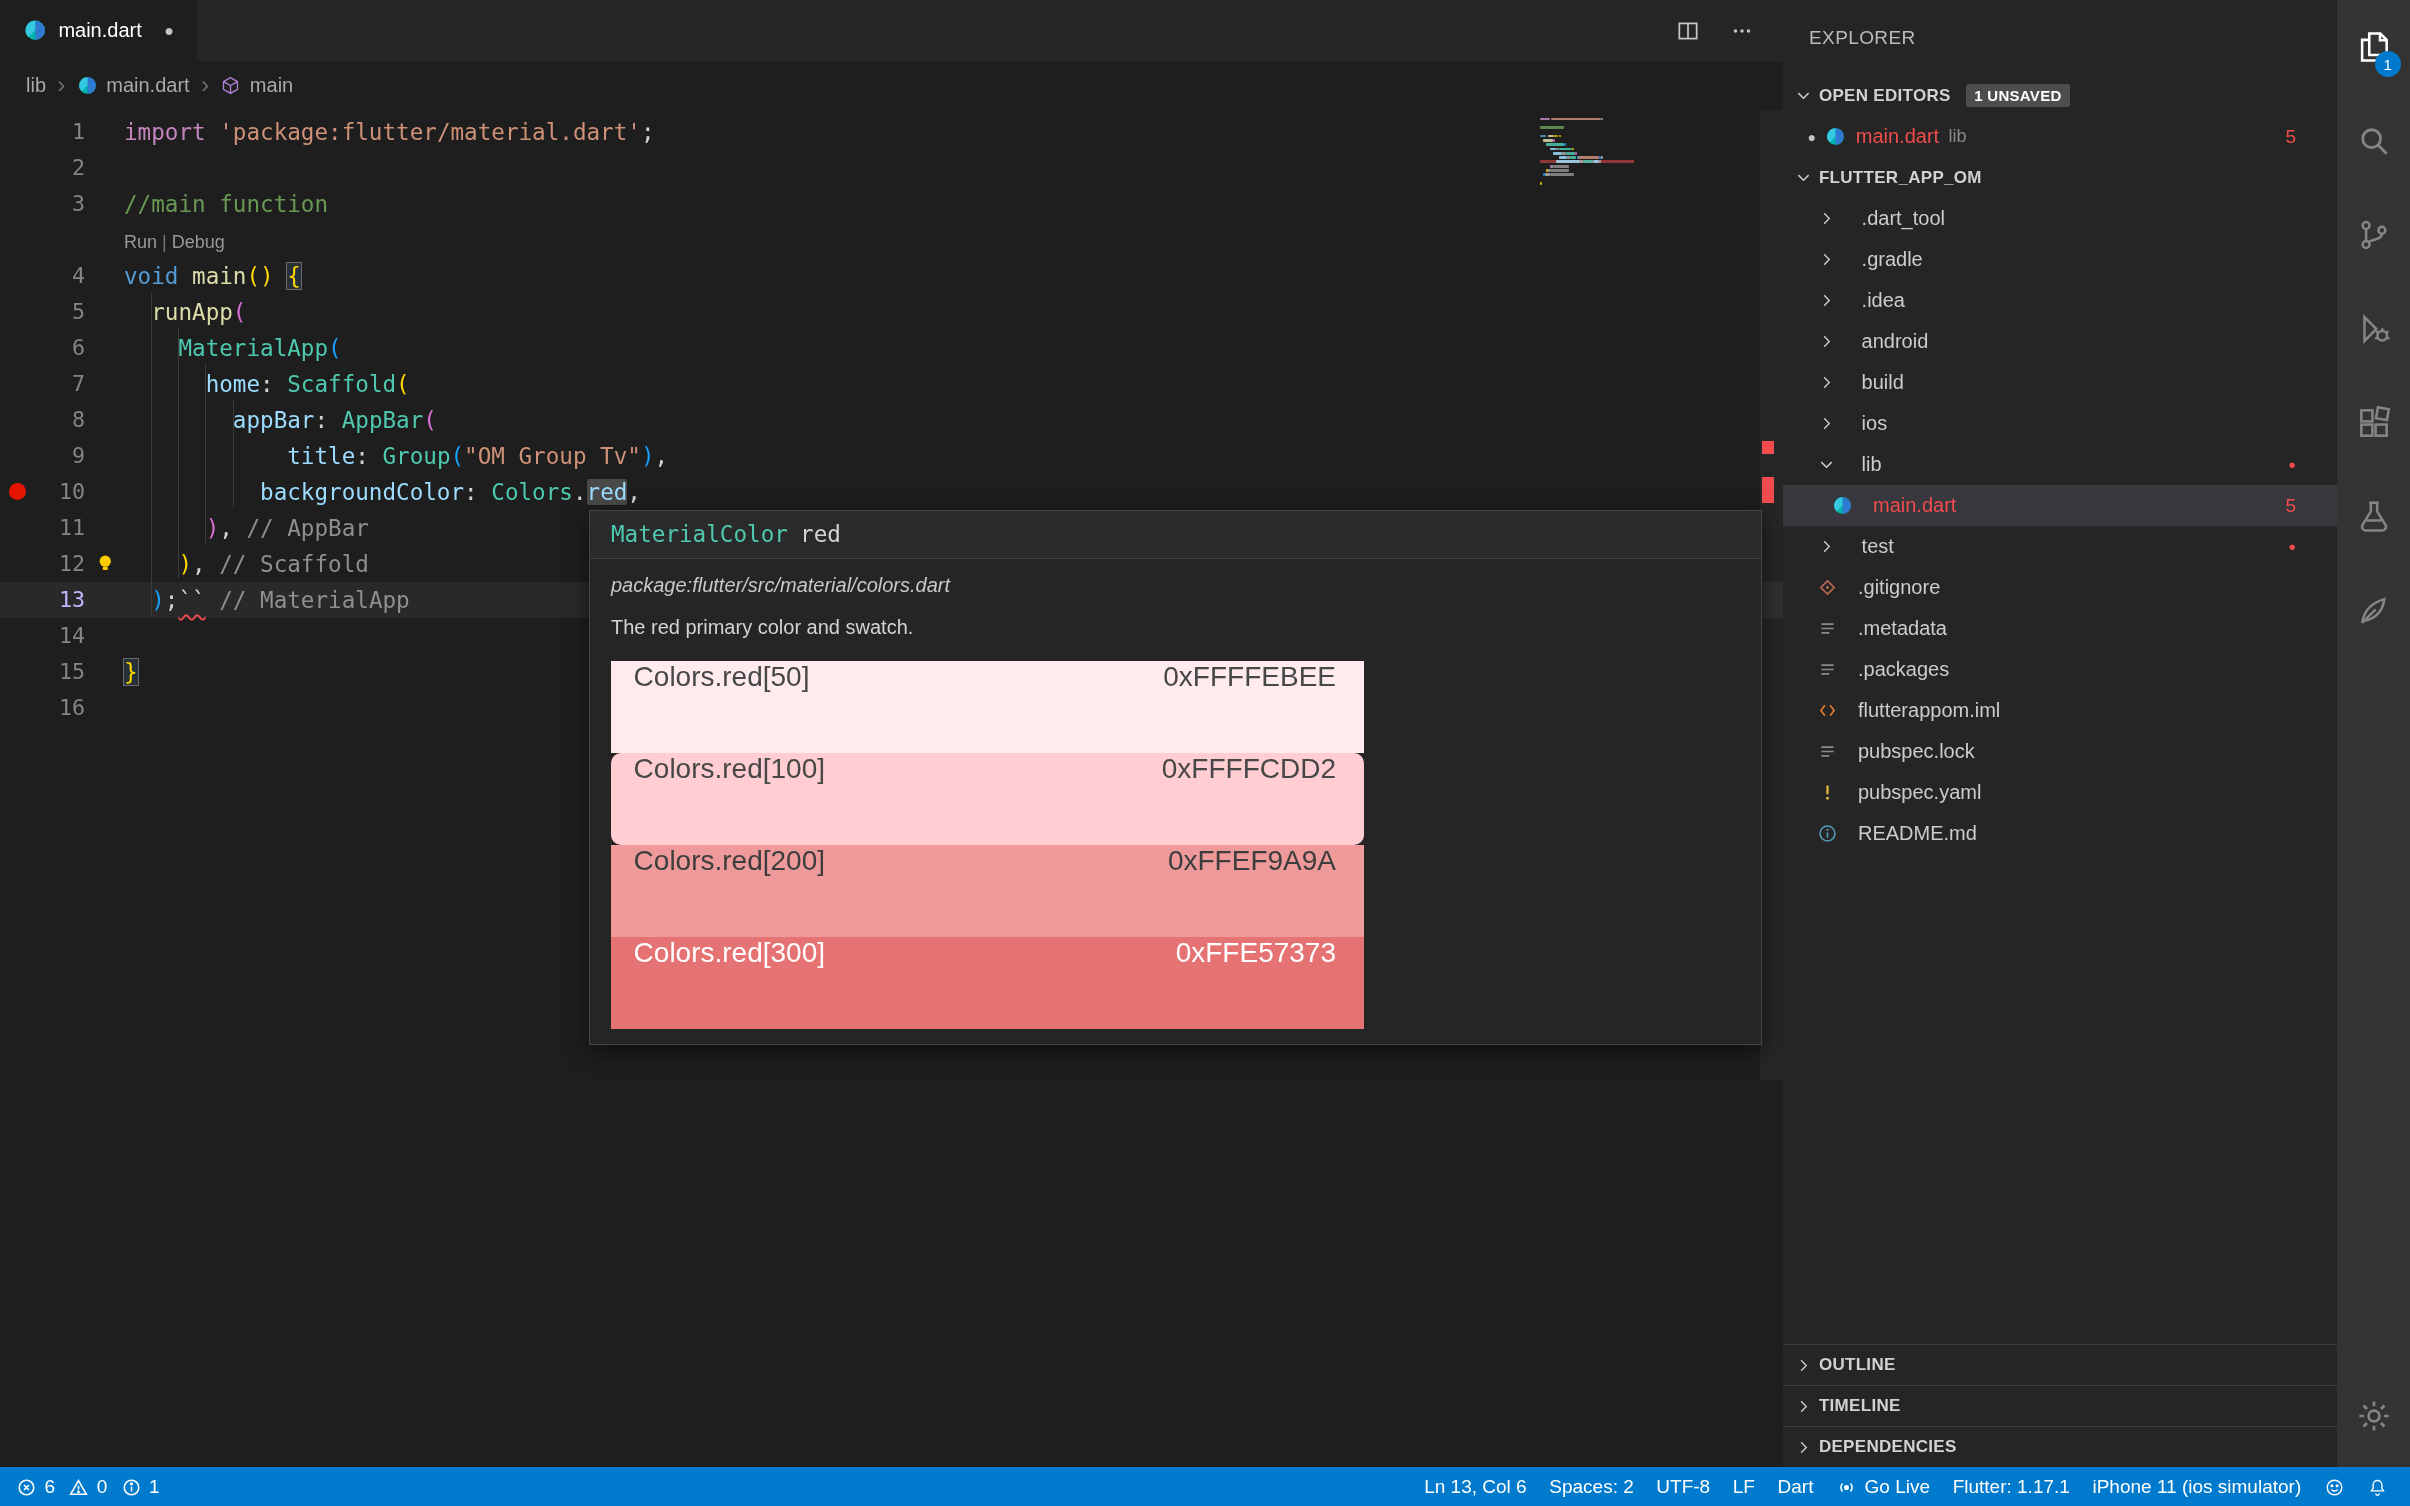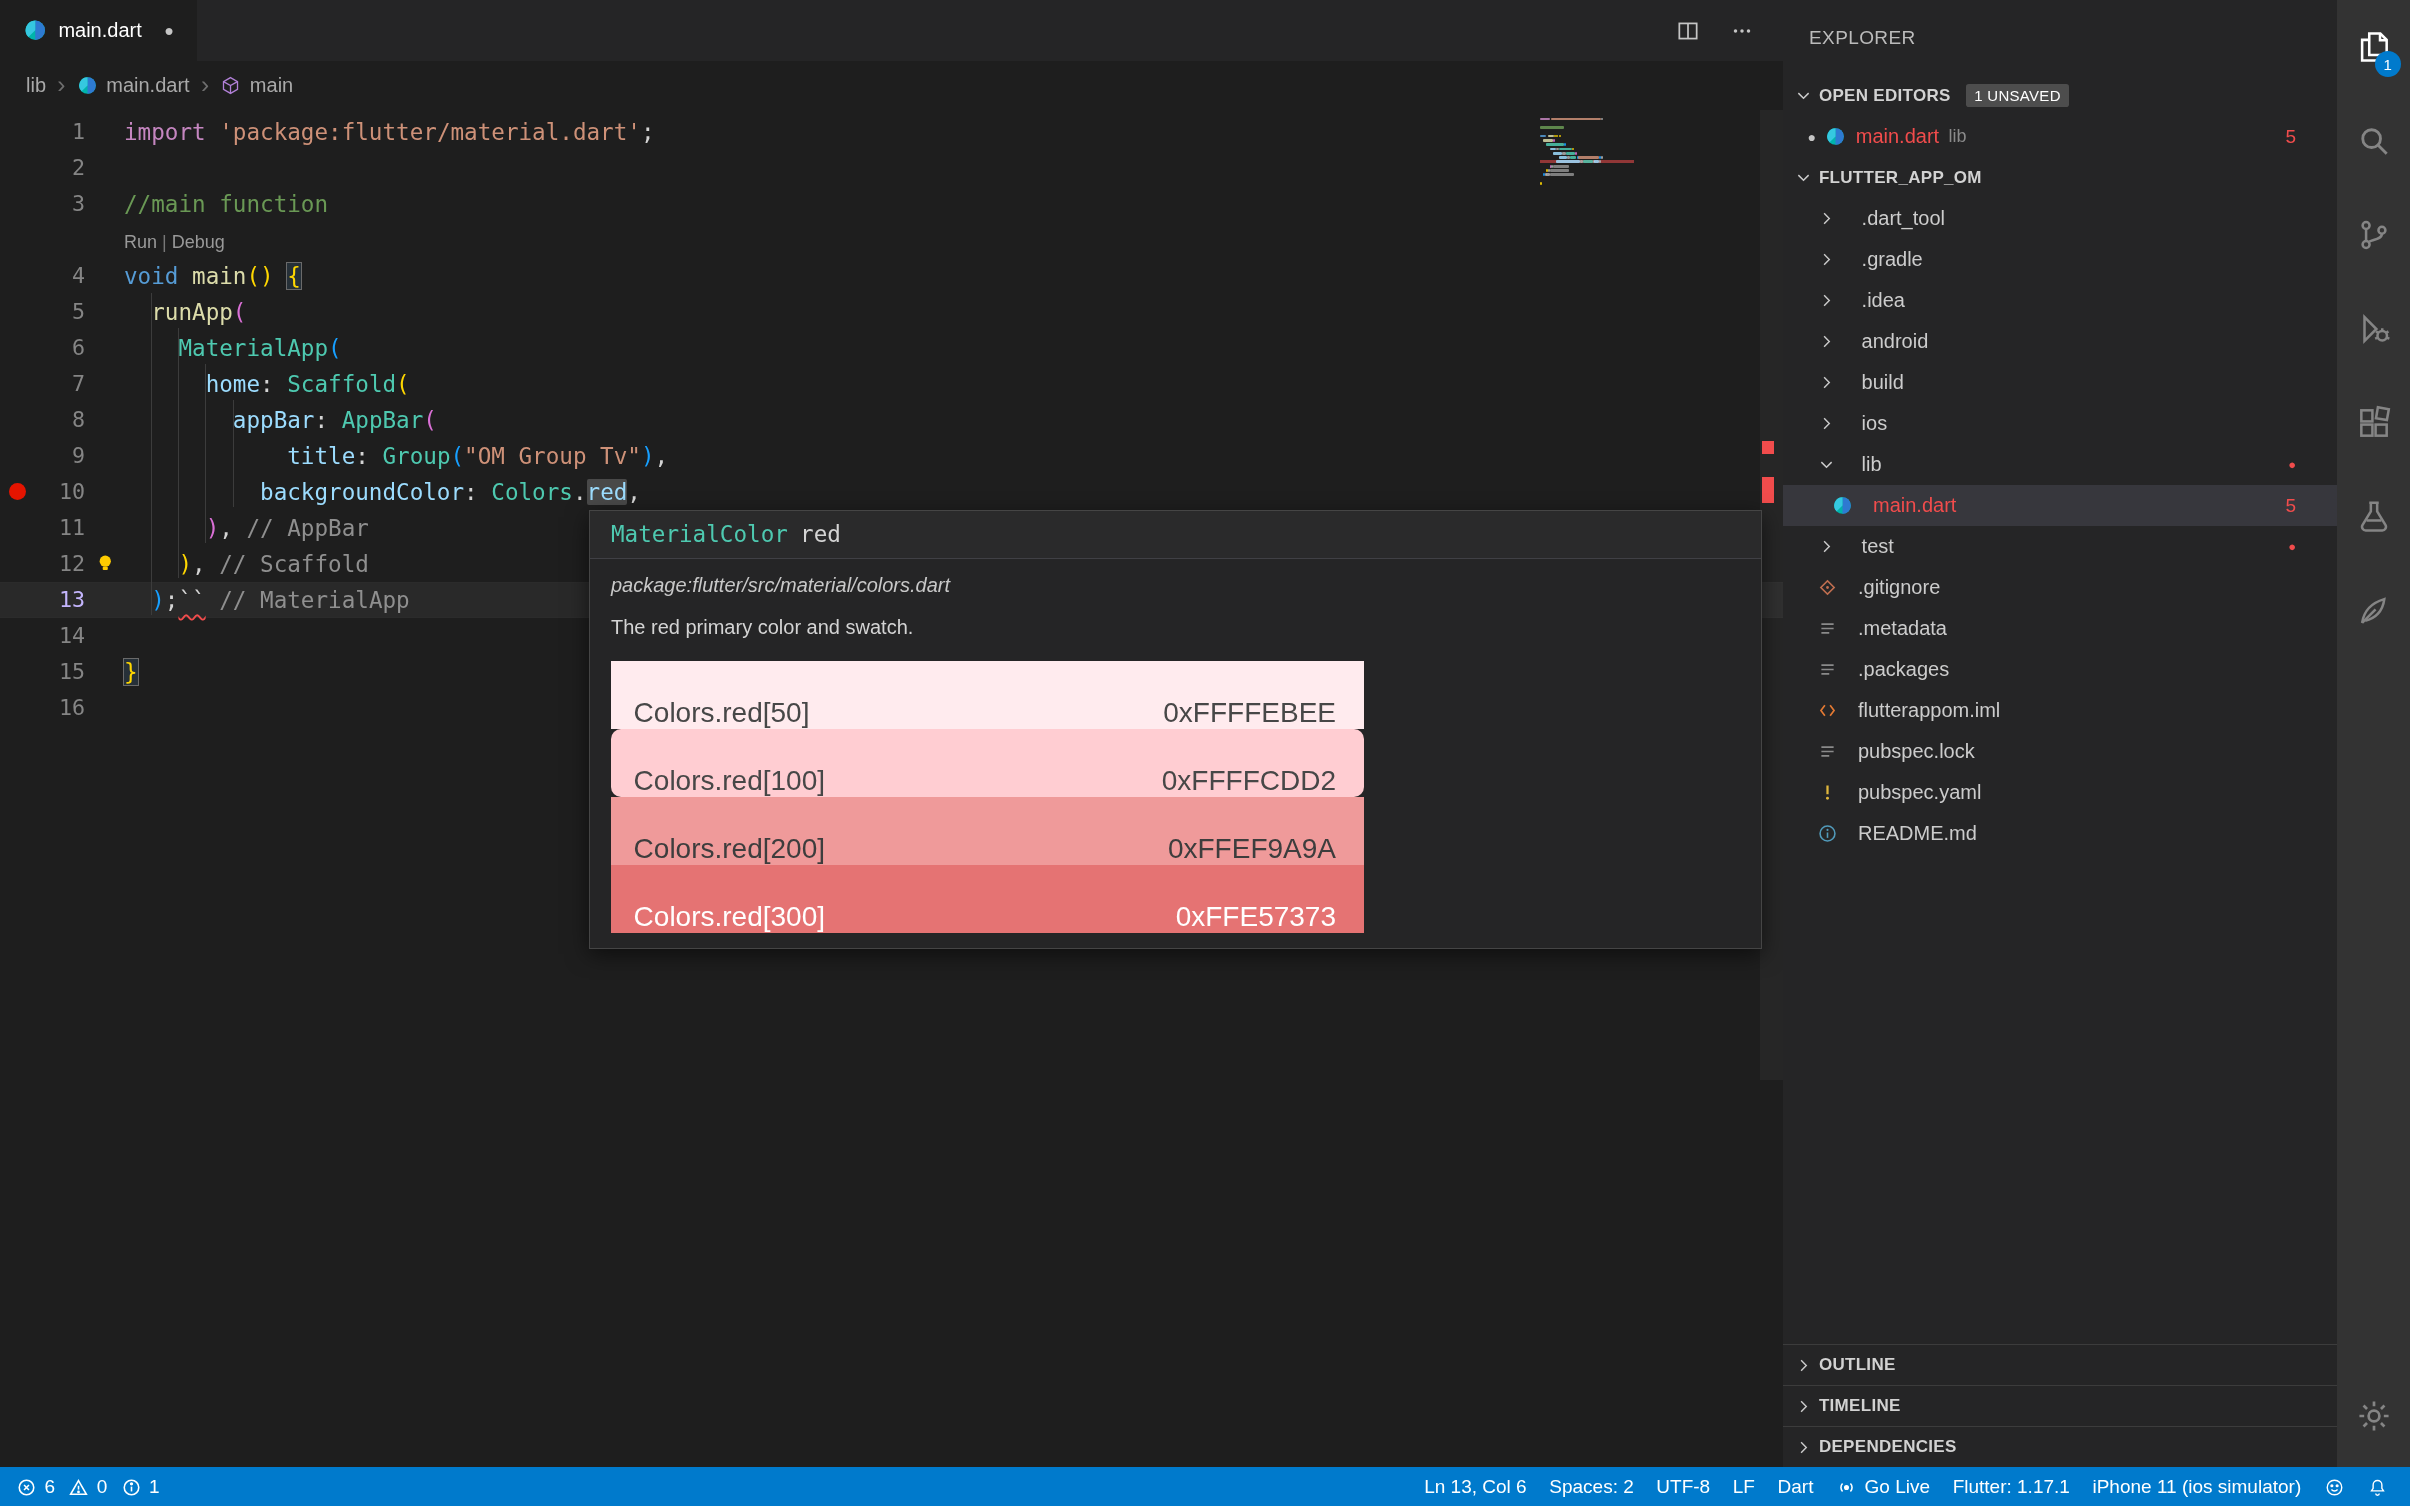--- a/index.html
+++ b/index.html
@@ -64,34 +64,34 @@
   .hover-tooltip { position:absolute; left:589px; top:400px; width:1173px; z-index:20;
     background:#252526; border:0.9px solid #454545; box-shadow:0 5.6px 21px rgba(0,0,0,0.55); }
   .hover-sig { padding:10.4px 21px; background:#2a2a2b; border-bottom:0.9px solid #404045;
     font-family:"DejaVu Sans Mono",monospace; font-size:22.6px; color:#d4d4d4; }
   .sig-type { color:#4EC9B0; }
   .sig-name { margin-left:12.2px; color:#d4d4d4; }
   .hover-body { padding:15px 21px 15px; }
   .h-path { font-style:italic; color:#c8c8c8; font-size:20px; }
   .h-desc { margin-top:19px; color:#d4d4d4; font-size:20px; }
   .swatches { margin-top:22.6px; width:753px; }
-  .swatch-row { height:68px; display:flex; align-items:flex-end; justify-content:space-between;
+  .swatch-row { height:92px; display:flex; align-items:flex-start; justify-content:space-between;
     padding:0 28px 0 22.6px; font-size:28px; }
 
   
   .sidebar { position:absolute; left:1783px; top:0; width:554px; bottom:40px;
     background:#252526; color:#cccccc; }
   .sidebar-title { height:75px; line-height:75px; padding-left:26px; font-size:19px;
     color:#bbbbbb; letter-spacing:0.4px; }
   .pane-head { height:41px; display:flex; align-items:center; padding-left:11.3px;
     font-size:17px; font-weight:700; color:#d2d2d2; }
   .pane-title { letter-spacing:0.3px; }
   .tree-chev { width:19px; height:19px; color:#cccccc; margin-right:5.6px; flex:0 0 19px; }
   .oe-badge { margin-left:15px; background:#4d4d4d; color:#ffffff; font-size:15px;
-    font-weight:400; padding:2.8px 8.5px; border-radius:2.8px; letter-spacing:0.3px; }
+    font-weight:700; padding:2.8px 8.5px; border-radius:2.8px; letter-spacing:0.3px; }
   .oe-row { height:41px; display:flex; align-items:center; padding:0 41px 0 24.5px; gap:9.4px; font-size:20px; }
   .dirty-dot { color:#c5c5c5; font-size:14px; }
   .tree-icon { width:21px; height:21px; flex:0 0 21px; }
   .label.err { color:#f14c4c; }
   .detail { color:#8a8a8a; font-size:18px; }
   .spacer { flex:1; }
   .count-badge { color:#f14c4c; font-size:19px; }
   .mod-dot { color:#f14c4c; font-size:13px; }
   .tree-row { height:41px; display:flex; align-items:center; padding:0 41px 0 34px; gap:20px;
     font-size:20px; color:#cccccc; }

